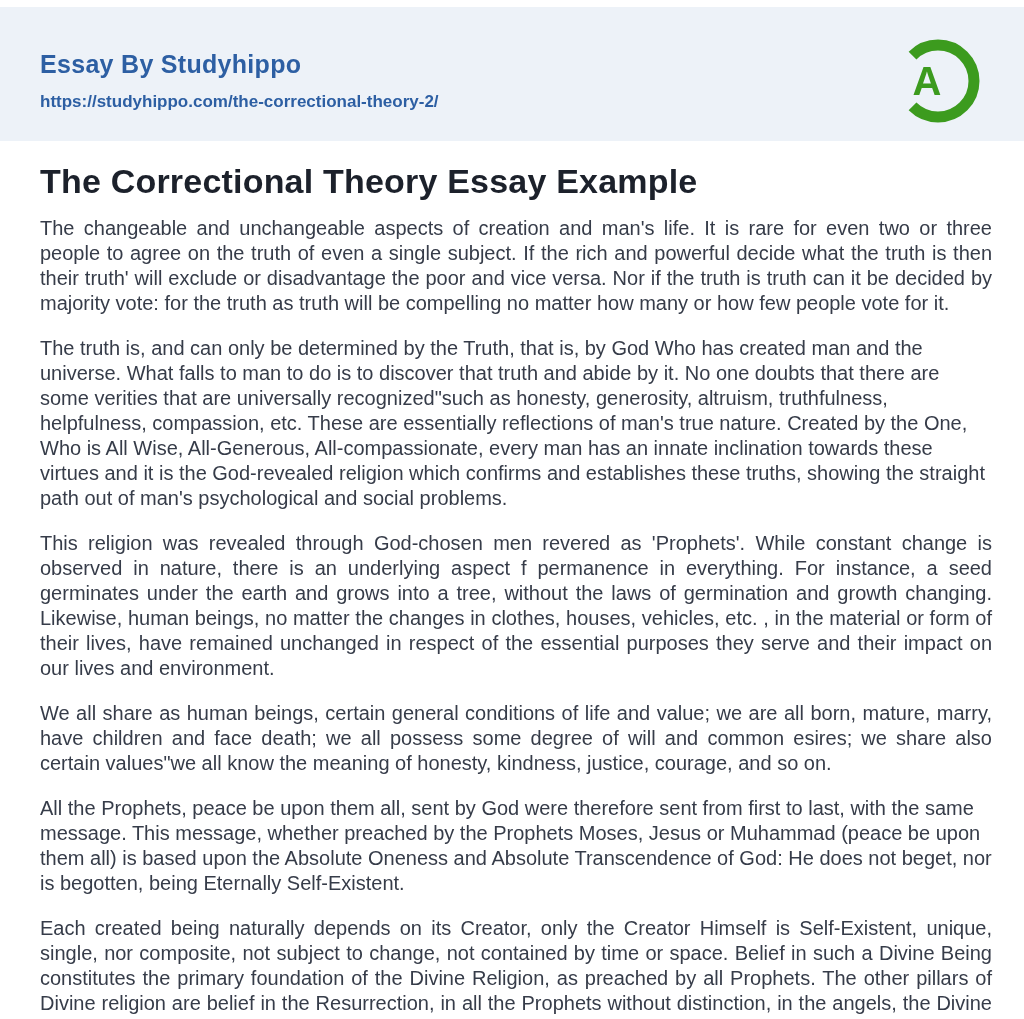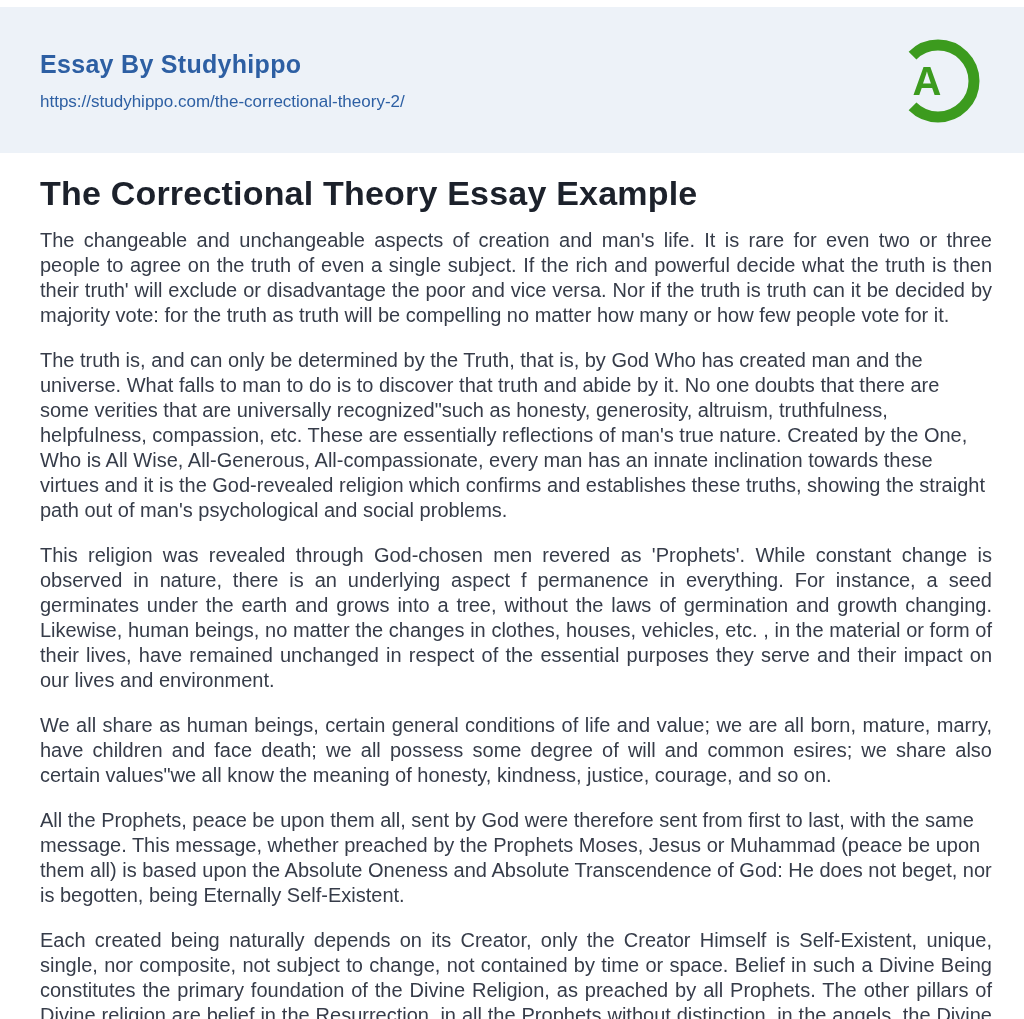--- a/index.html
+++ b/index.html
@@ -13,37 +13,37 @@
   html,body{margin:0;padding:0;background:#ffffff;}
   body{
     width:1024px;
     min-height:1019px;
     font-family:"Liberation Sans", sans-serif;
     overflow:hidden;
   }
   .header{
     background:var(--header-bg);
     margin-top:7px;
-    padding:30px 40px 28px 40px;
+    padding:30px 40px 16px 40px;
     display:flex;
     align-items:center;
     justify-content:space-between;
     min-height:120px;
   }
   .header-text{display:flex;flex-direction:column;}
   .byline{
     font-size:25px;
     font-weight:700;
     color:var(--accent-blue);
     letter-spacing:0.3px;
     margin:0 0 13px 0;
   }
   .url{
     font-size:17px;
-    font-weight:400;
+    font-weight:700;
     color:var(--accent-blue);
     text-decoration:none;
   }
   .logo{width:88px;height:88px;flex:0 0 auto;margin-right:2px;}
   .content{padding:21px 32px 0 40px;}
   .title{
     font-size:34px;
     font-weight:700;
     color:var(--title-color);
     letter-spacing:0.2px;

